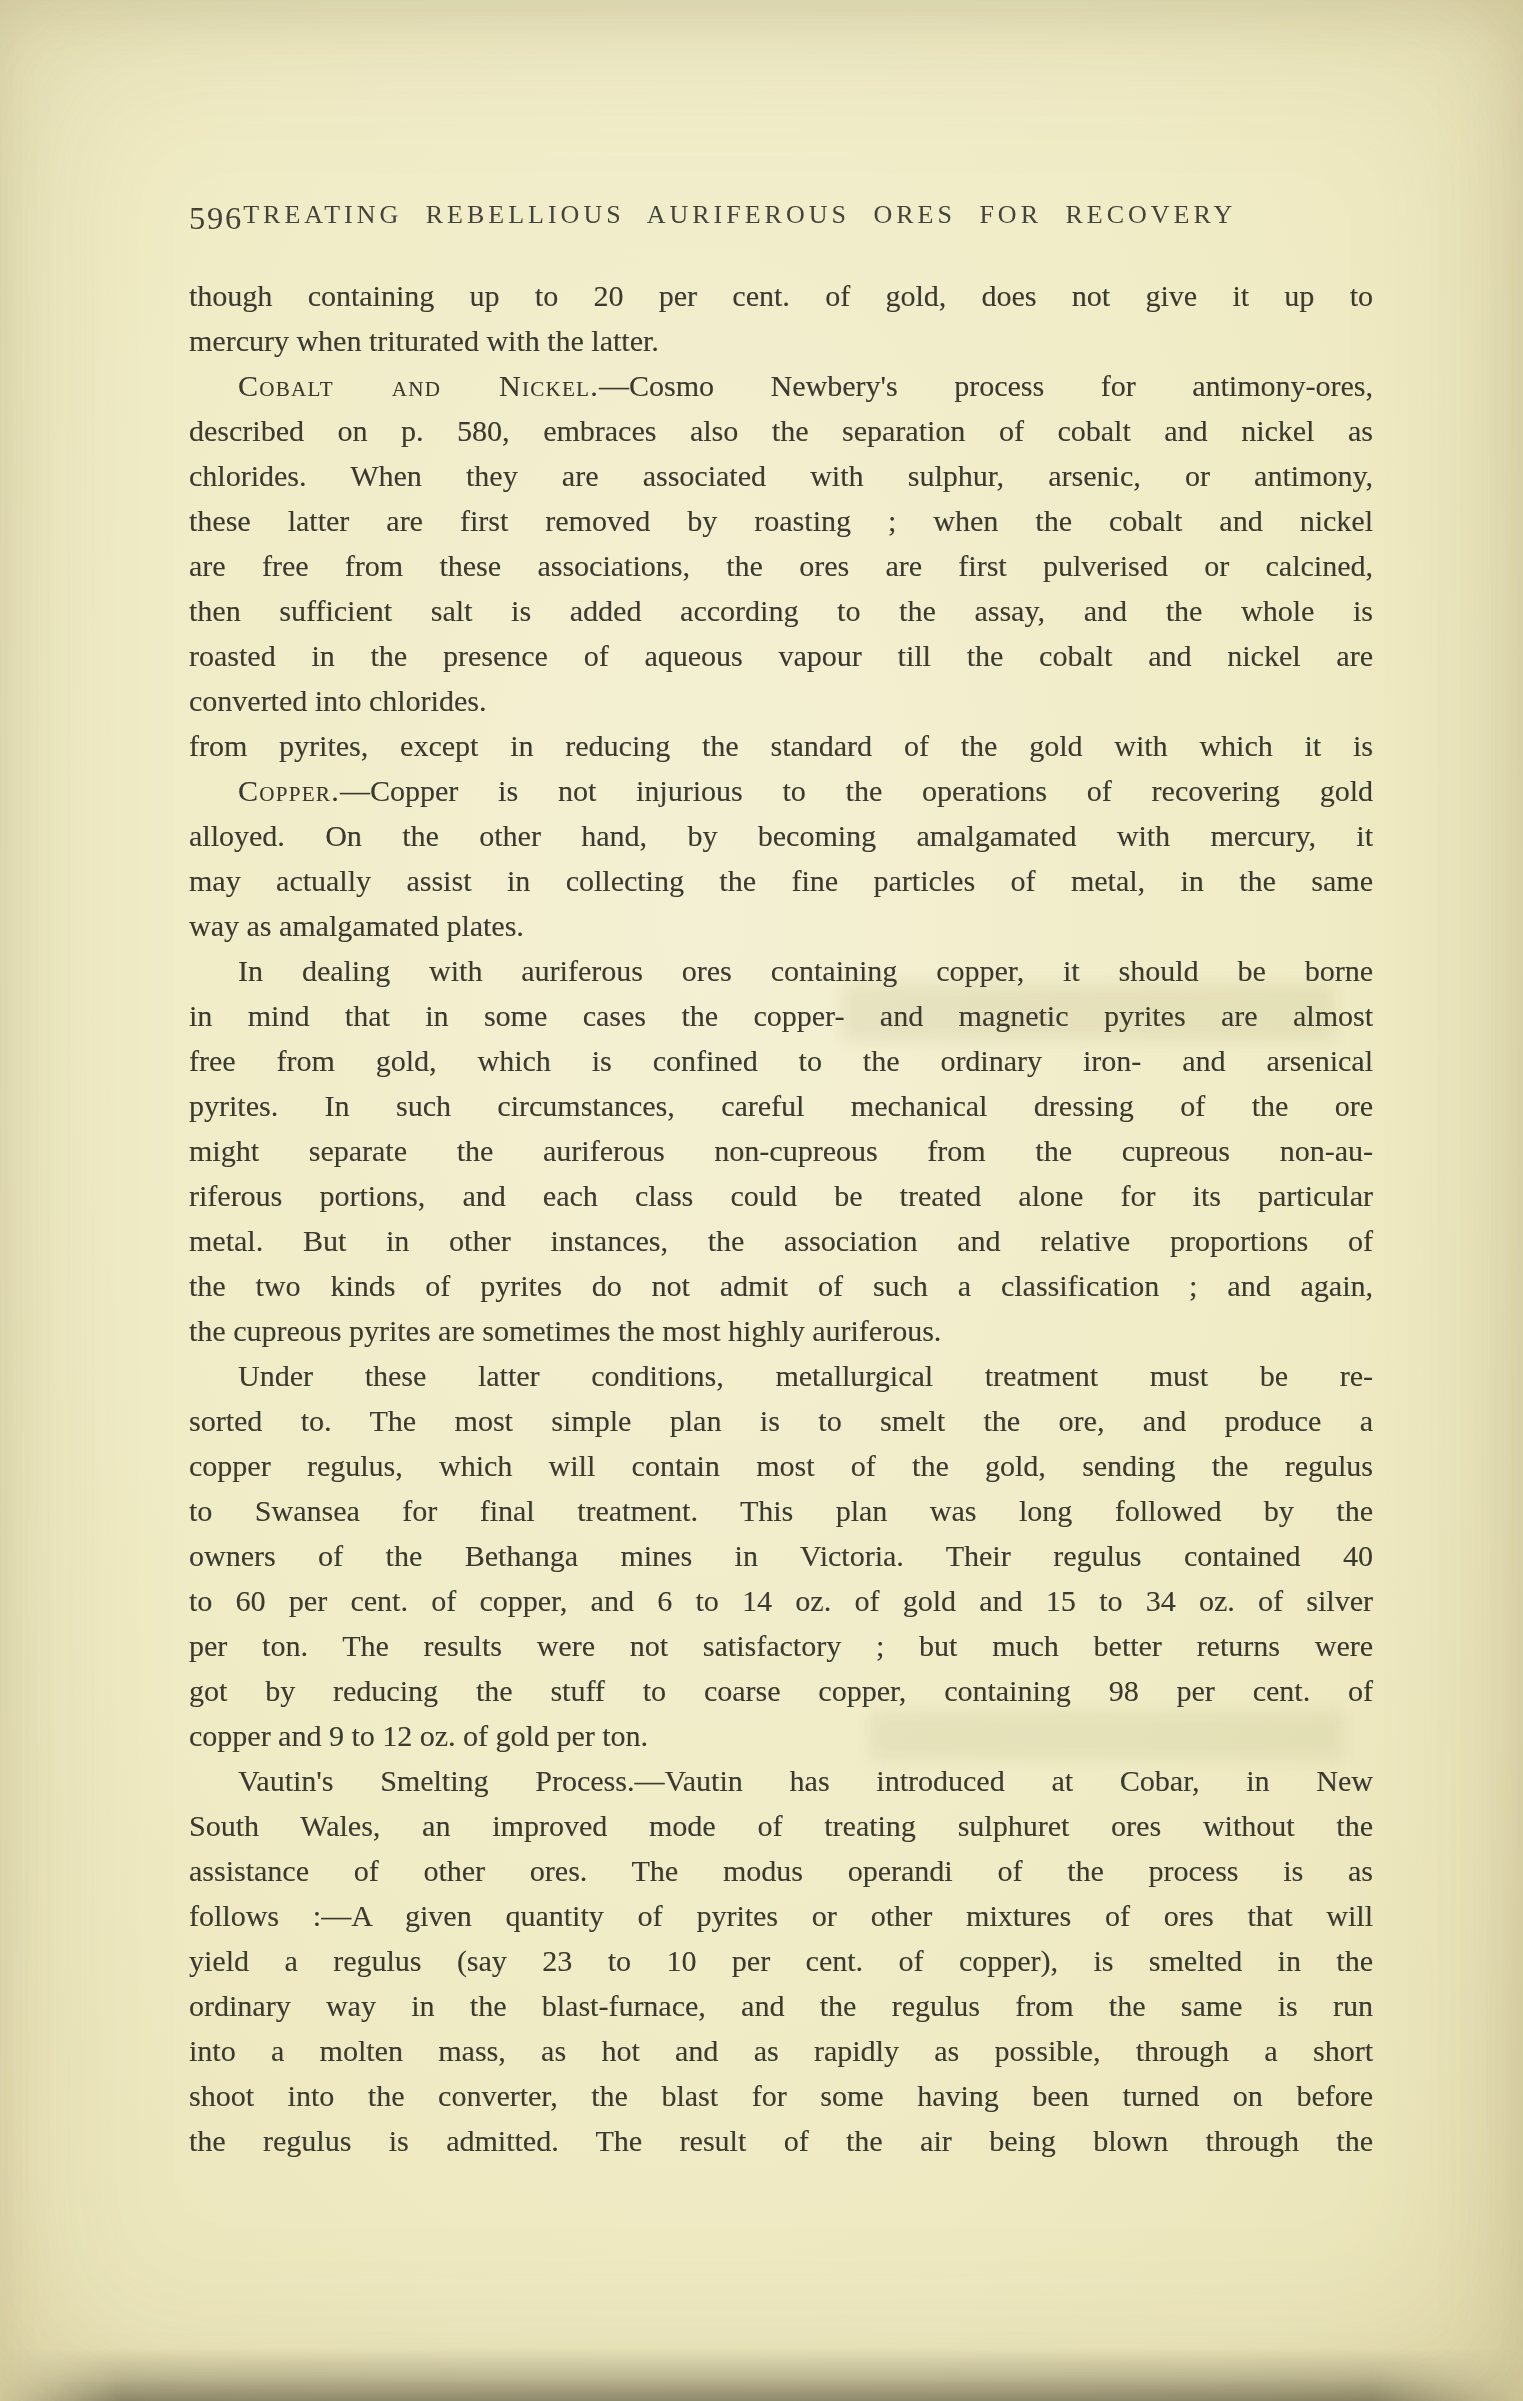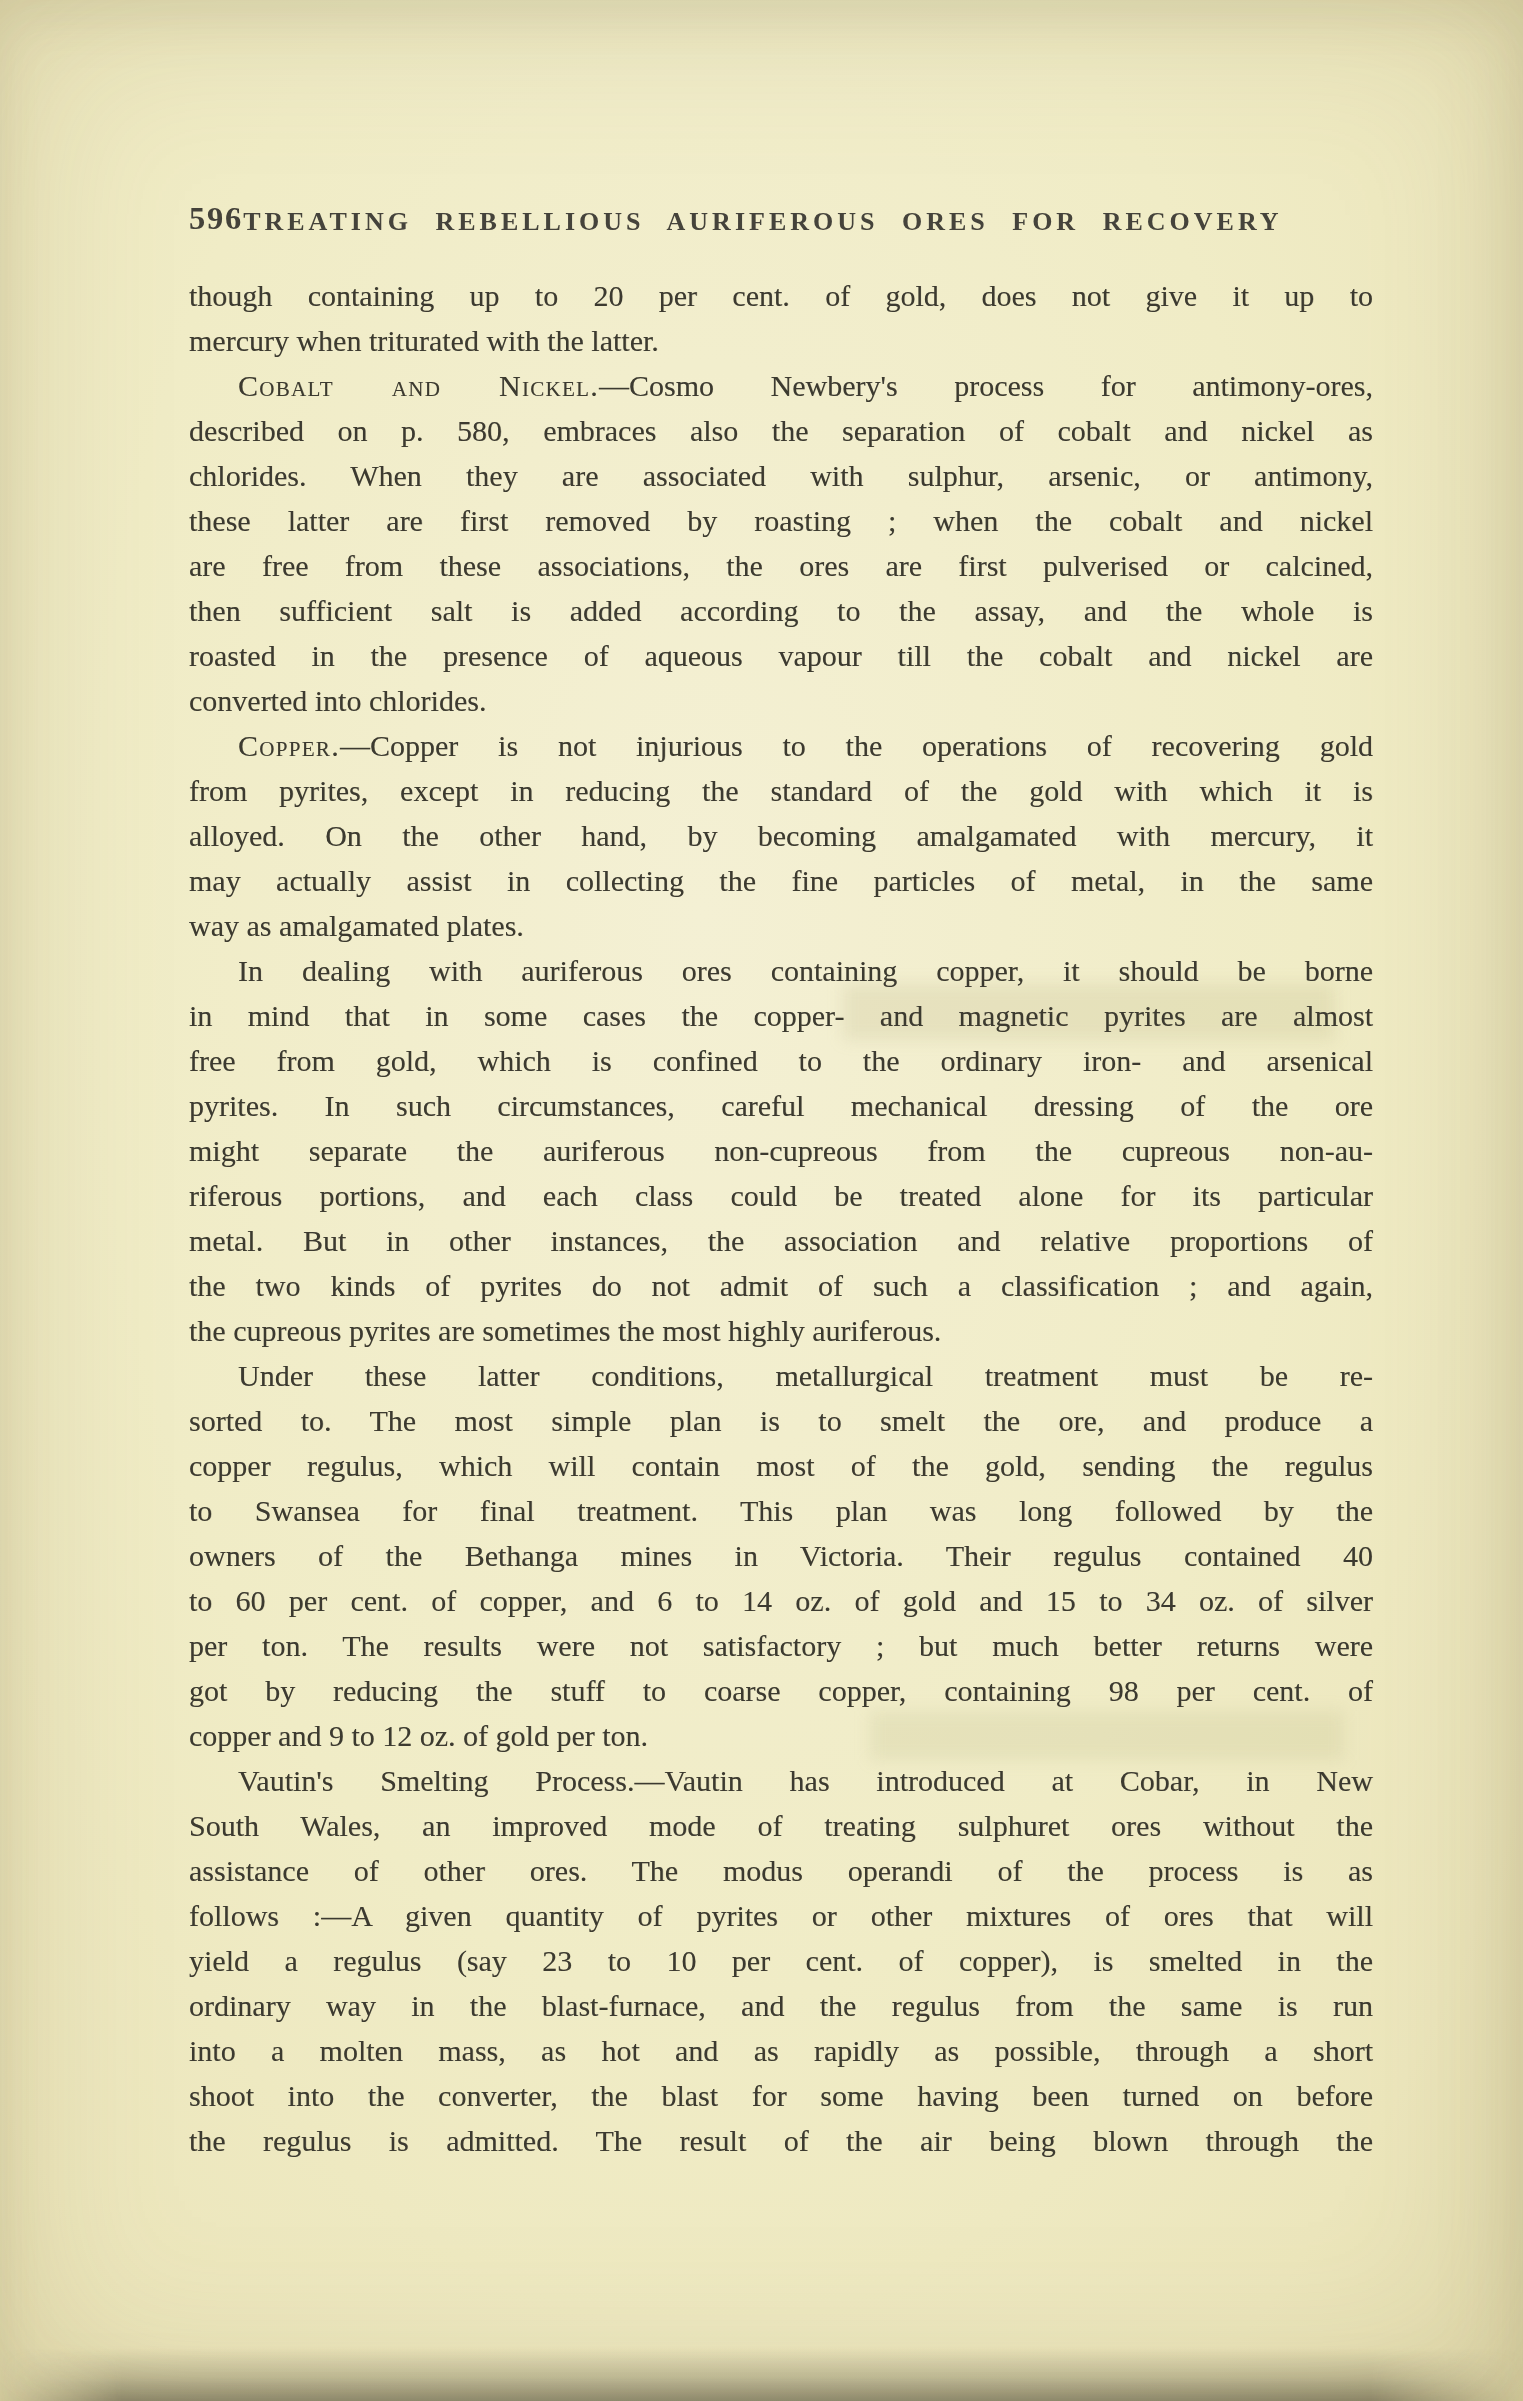--- a/index.html
+++ b/index.html
@@ -47,23 +47,22 @@
   .stain { position: absolute; pointer-events: none; filter: blur(8px); z-index: 1; }
   .stain-1 { left: 843px; top: 984px; width: 492px; height: 56px; background: rgba(165, 160, 105, 0.16); }
   .stain-2 { left: 870px; top: 1711px; width: 474px; height: 49px; background: rgba(165, 160, 105, 0.14); }
 
   .running-head {
     position: absolute;
     left: 189px;
     top: 200px;
     width: 1184px;
     display: flex;
-    align-items: flex-end;
+    align-items: flex-start;
     z-index: 2;
-    font-weight: bold;
   }
   .page-number {
     font-size: 32.5px;
     letter-spacing: 1.8px;
     color: #44423a;
   }
   .running-title {
     font-size: 26px;
     letter-spacing: 4px;
     word-spacing: 13px;
@@ -116,22 +115,22 @@
         <div class="line indent"><span class="sc">Cobalt and Nickel.</span><span>—Cosmo Newbery's process for antimony-ores,</span></div>
         <div class="line"><span>described on p. 580, embraces also the separation of cobalt and nickel as</span></div>
         <div class="line"><span>chlorides.  When they are associated with sulphur, arsenic, or antimony,</span></div>
         <div class="line"><span>these latter are first removed by roasting ; when the cobalt and nickel</span></div>
         <div class="line"><span>are free from these associations, the ores are first pulverised or calcined,</span></div>
         <div class="line"><span>then sufficient salt is added according to the assay, and the whole is</span></div>
         <div class="line"><span>roasted in the presence of aqueous vapour till the cobalt and nickel are</span></div>
         <div class="line lastline"><span>converted into chlorides.</span></div>
       </div>
       <div class="para">
+        <div class="line"><span>from pyrites, except in reducing the standard of the gold with which it is</span></div>
         <div class="line indent"><span class="sc">Copper.</span><span>—Copper is not injurious to the operations of recovering gold</span></div>
-        <div class="line"><span>from pyrites, except in reducing the standard of the gold with which it is</span></div>
         <div class="line"><span>alloyed.  On the other hand, by becoming amalgamated with mercury, it</span></div>
         <div class="line"><span>may actually assist in collecting the fine particles of metal, in the same</span></div>
         <div class="line lastline"><span>way as amalgamated plates.</span></div>
       </div>
       <div class="para">
         <div class="line indent"><span>In dealing with auriferous ores containing copper, it should be borne</span></div>
         <div class="line"><span>in mind that in some cases the copper- and magnetic pyrites are almost</span></div>
         <div class="line"><span>free from gold, which is confined to the ordinary iron- and arsenical</span></div>
         <div class="line"><span>pyrites.  In such circumstances, careful mechanical dressing of the ore</span></div>
         <div class="line"><span>might separate the auriferous non-cupreous from the cupreous non-au-</span></div>

